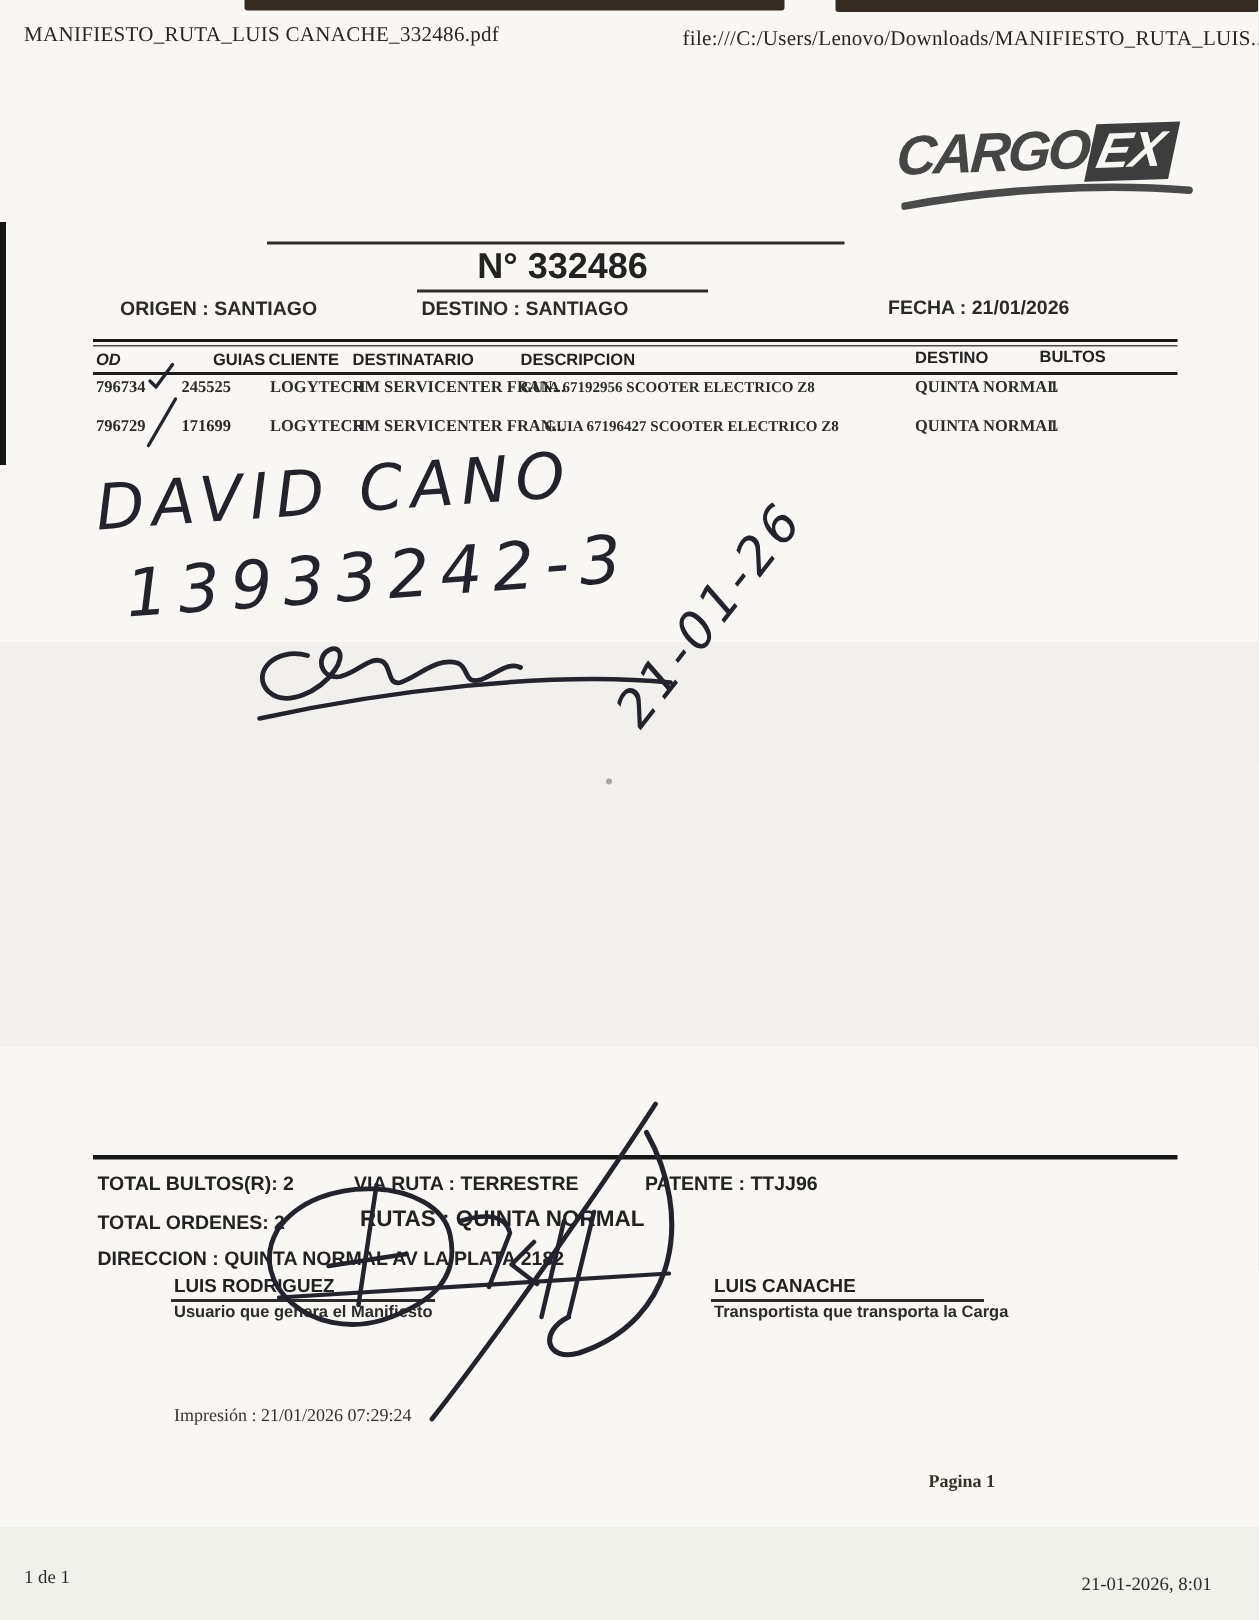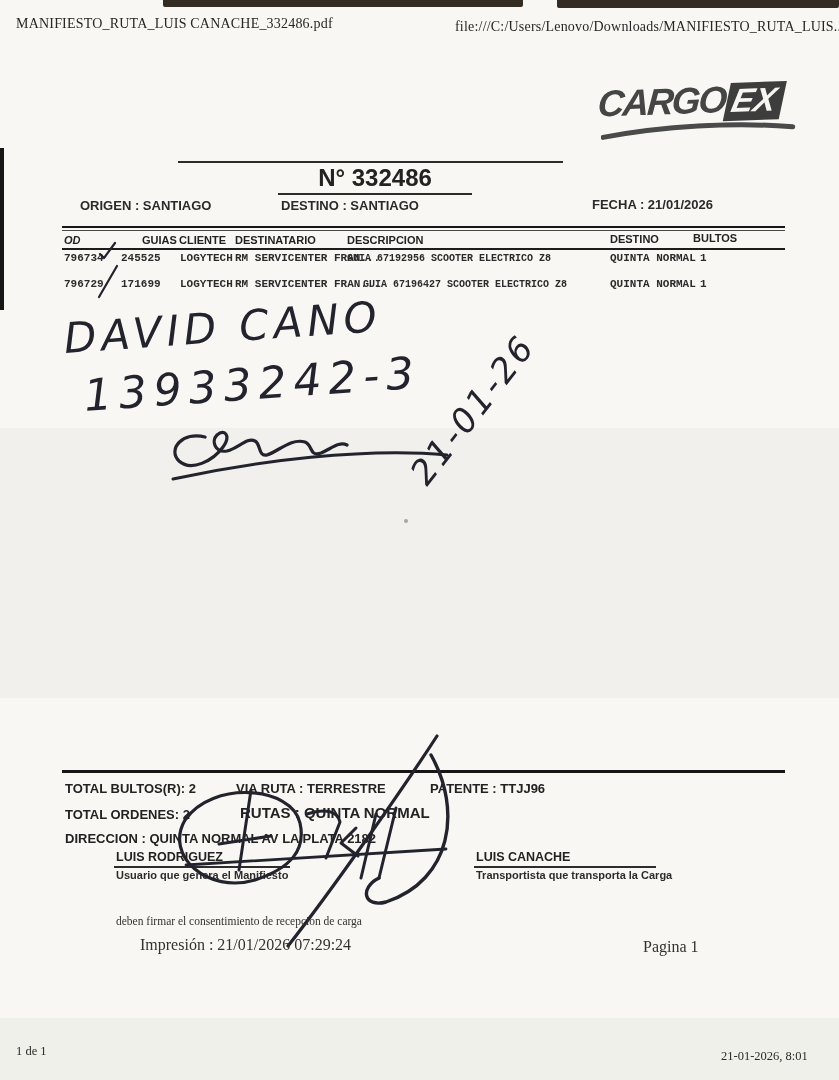--- a/index.html
+++ b/index.html
@@ -22,29 +22,29 @@
            background:#3d3d3d;transform:skewX(-14deg);padding:1px 7px 3px 5px;margin-left:1px;line-height:34px;}
   
   .doc-title{position:absolute;left:180px;top:130px;width:382px;text-align:center;
              font-size:26px;font-weight:700;letter-spacing:1px;color:#222;}
   .doc-number{position:absolute;left:255px;top:164px;width:240px;text-align:center;
               font-size:24px;font-weight:700;color:#222;}
   .hline{position:absolute;background:#2c2c2c;}
   .meta{font-size:13px;font-weight:700;color:#2a2a2a;}
   
   .th{position:absolute;font-size:11px;font-weight:700;color:#222;}
-  .td{position:absolute;font-family:Liberation Mono, monospace;font-size:11px;font-weight:700;color:#2b2b2b;}
+  .td{position:absolute;font-family:Liberation Serif, serif;font-size:11px;font-weight:700;color:#2b2b2b;}
   .td-desc{font-size:10px;}
   
   .tot{position:absolute;font-size:13px;font-weight:700;color:#222;}
   .tot-big{font-size:15px;}
   .sig-name{position:absolute;font-size:12.5px;font-weight:700;color:#222;}
   .sig-role{position:absolute;font-size:11px;font-weight:700;color:#2b2b2b;}
   .legal{position:absolute;font-family:"Liberation Serif",serif;font-size:11.5px;color:#35322c;line-height:16px;}
-  .small-serif{position:absolute;font-family:"Liberation Serif",serif;font-size:16px;color:#35322c;margin-left:24px;}
+  .small-serif{position:absolute;font-family:"Liberation Serif",serif;font-size:12px;color:#35322c;}
   .footer-text{position:absolute;font-family:"Liberation Serif",serif;font-size:12.5px;color:#2a2a2a;}
   .ink{stroke:#23232e;fill:none;stroke-linecap:round;stroke-linejoin:round;}
   .hw-text{fill:#23232e;font-family:"DejaVu Sans",cursive;font-style:italic;}
 </style>
 </head>
 <body>
 
 <div class="page">
 
   <div class="top-strip" style="left:163px;width:360px;"></div>
@@ -140,21 +140,20 @@
     <path class="ink" stroke-width="3.2" d="M287,8 C 252,62 182,162 138,218"></path>
     <path class="ink" stroke-width="3.2" d="M150,95 C 142,58 62,52 35,92 C 14,128 58,166 105,152 C 141,140 156,122 150,95"></path>
     <path class="ink" stroke-width="3" d="M101,62 L 89,142 M 69,116 L 121,108"></path>
     <path class="ink" stroke-width="3" d="M157,86 C 176,80 187,83 190,94 L 176,130"></path>
     <path class="ink" stroke-width="3" d="M206,100 L 191,115 L 208,128"></path>
     <path class="ink" stroke-width="3" d="M226,86 L 211,150 M 246,80 L 229,150"></path>
     <path class="ink" stroke-width="3.4" d="M281,27 C 312,82 302,152 236,174 C 214,180 209,160 229,150"></path>
     <path class="ink" stroke-width="2.8" d="M36,137 L 296,121"></path>
   </svg>
 
-  <div class="legal" style="left:116px;top:913px;width:520px;">deben firmar el consentimiento de recepcion de carga</div>
 
   <div class="small-serif" style="left:116px;top:936px;">Impresión : 21/01/2026 07:29:24</div>
-  <div class="small-serif" style="left:619px;top:938px;">Pagina 1</div>
+  <div class="small-serif" style="left:619px;top:980px;font-weight:bold;">Pagina 1</div>
 
   <div class="footer-text" style="left:16px;top:1044px;">1 de 1</div>
   <div class="footer-text" style="left:721px;top:1049px;">21-01-2026, 8:01</div>
 
 </div>
 
 </body></html>

